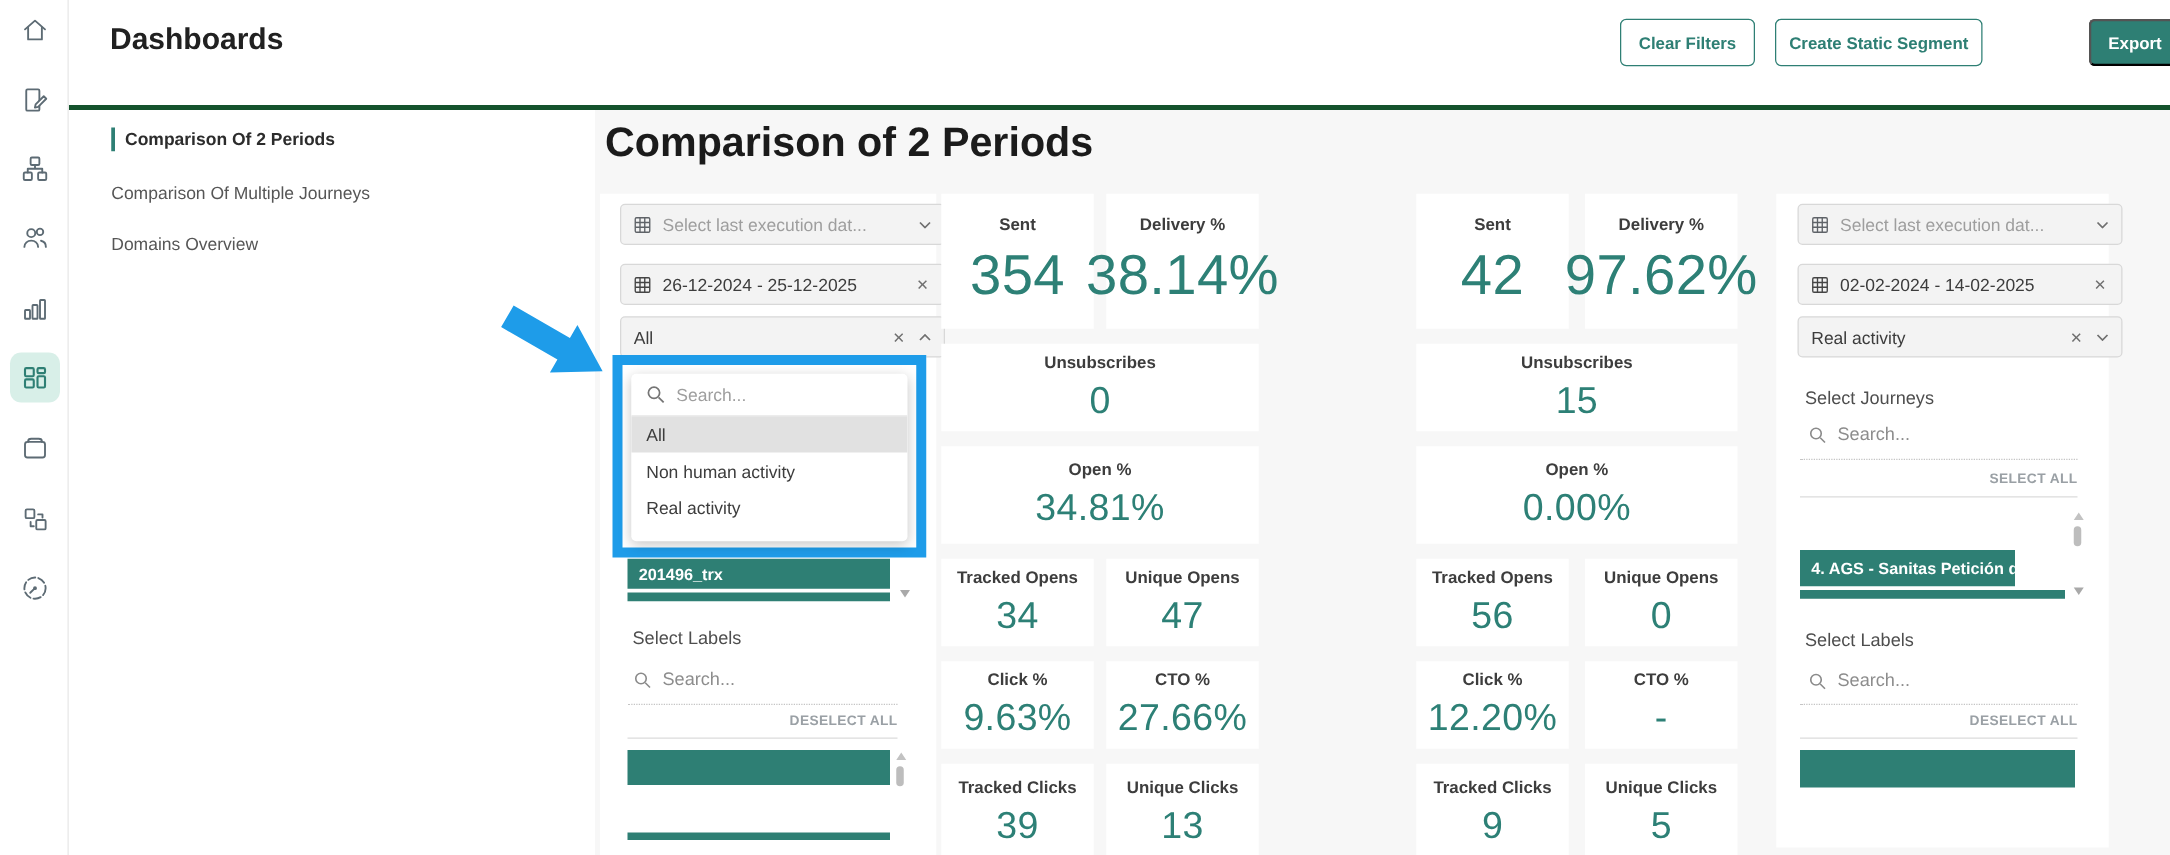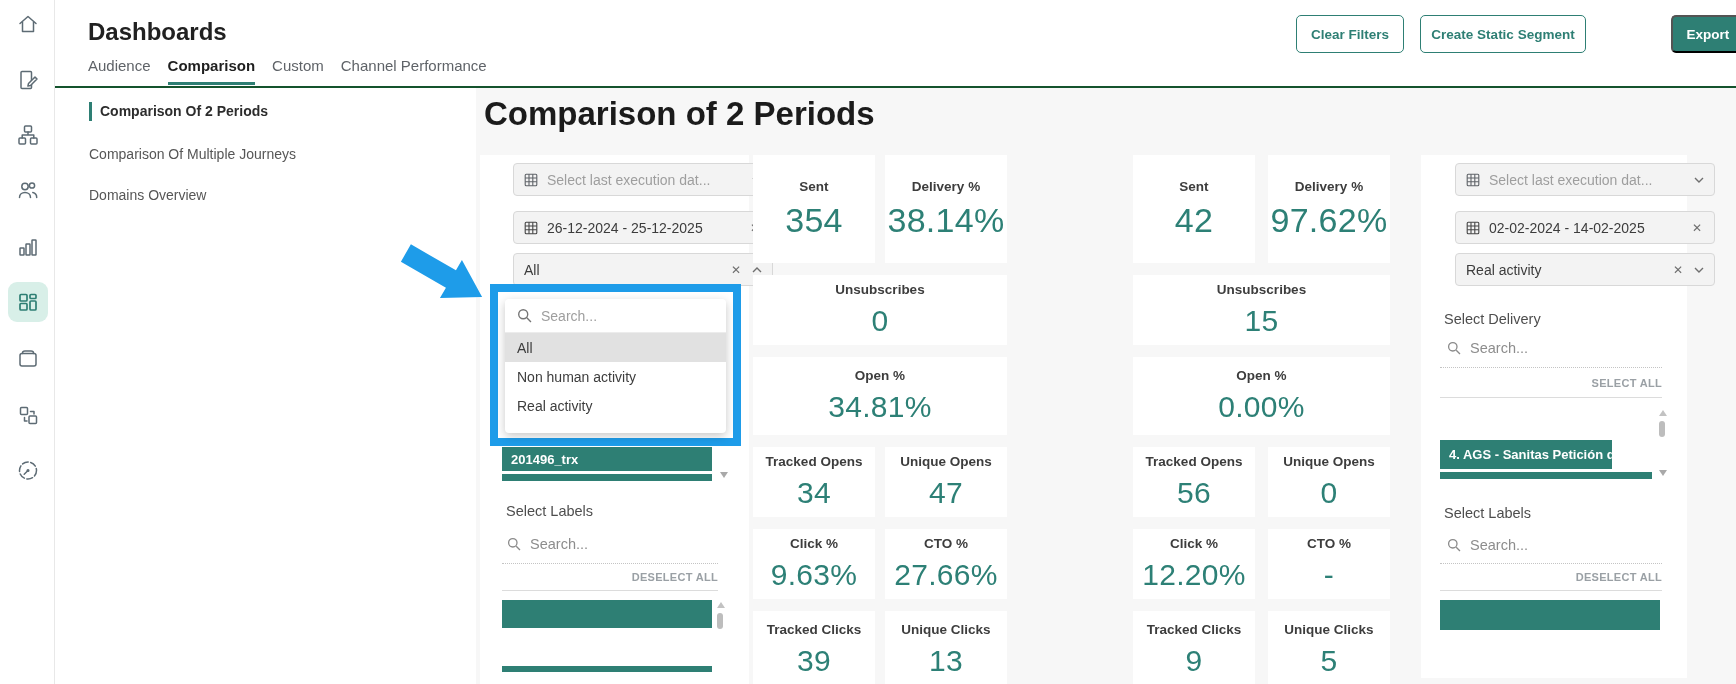--- a/index.html
+++ b/index.html
@@ -8,21 +8,21 @@
   .abs{position:absolute;box-sizing:border-box;}
 
   
   .rail{left:0;top:0;width:55px;height:684px;background:#fff;border-right:1px solid #e8e8e8;z-index:5;}
   .rail-item{position:absolute;left:8px;width:40px;height:40px;display:flex;align-items:center;justify-content:center;border-radius:9px;cursor:pointer;}
   .rail-item.active{background:#d8efe8;}
   .rail-item svg{stroke:#5d6b74;fill:none;stroke-width:1.5;stroke-linecap:round;stroke-linejoin:round;}
   .rail-item.active svg{stroke:#2e7f74;stroke-width:1.7;}
 
   
-  .topbar{left:55px;top:0;width:1681px;height:88px;background:#fff;border-bottom:2px solid #14532d;}
+  .topbar{left:55px;top:0;width:1681px;height:88px;background:#fff;border-bottom:4px solid #14532d;}
   .app-title{position:absolute;left:33px;top:18px;font-size:24px;font-weight:bold;color:#212121;}
   .tabs{position:absolute;left:33px;top:57px;display:flex;gap:17px;}
   .tab{font-size:15px;color:#5f6368;padding-bottom:8px;cursor:pointer;white-space:nowrap;}
   .tab.active{color:#1f1f1f;font-weight:bold;border-bottom:3px solid #2e7f74;}
   .btn{position:absolute;top:15px;height:38px;border-radius:5px;display:flex;align-items:center;justify-content:center;
        font-size:13.5px;font-weight:bold;cursor:pointer;box-sizing:border-box;}
   .btn.outline{border:1px solid #2e7f74;color:#2e7f74;background:#fff;}
   .btn.solid{background:#2e7f74;color:#fff;}
   .btn .sep{width:1px;height:22px;background:rgba(255,255,255,.45);margin:0 11px 0 15px;}
 
@@ -32,21 +32,21 @@
   .nav-item.active{font-weight:bold;color:#2c2c2c;}
   .nav-item.active::before{content:'';position:absolute;left:-11px;top:-1px;width:3px;height:19px;background:#2e7f74;}
 
   
   .content-bg{left:476px;top:88px;width:1260px;height:596px;background:#f7f7f7;}
   .page-title{position:absolute;left:484px;top:95px;font-size:33px;font-weight:bold;color:#1b1b1b;}
 
   .panel{background:#fff;}
 
   .field{position:absolute;height:31px;background:#f3f3f3;border:1px solid #d8d8d8;border-radius:4px;
-         display:flex;align-items:center;padding:0 10px;gap:9px;cursor:pointer;margin-left:17px;}
+         display:flex;align-items:center;padding:0 10px;gap:9px;cursor:pointer;}
   .field .txt{font-size:14px;color:#3c3c3c;white-space:nowrap;overflow:hidden;flex:1;}
   .field .txt.ph{color:#9e9e9e;}
   .field .x{font-size:12px;color:#6f6f6f;padding:0 2px;}
   .field svg{flex:none;}
 
   .sec-label{position:absolute;font-size:14.5px;color:#4e4e4e;white-space:nowrap;}
   .search-row{position:absolute;display:flex;align-items:center;gap:9px;}
   .search-row .stxt{font-size:14.5px;color:#8d8d8d;}
   .dotted{position:absolute;border-top:1px dotted #c4c4c4;height:0;}
   .divider{position:absolute;border-top:1px solid #dcdcdc;height:0;}
@@ -62,21 +62,21 @@
   .thumb{position:absolute;width:6px;height:16px;background:#bdbdbd;border-radius:3px;cursor:pointer;}
 
   
   .mgrid{position:absolute;display:grid;grid-template-columns:122px 122px;
          grid-template-rows:108px 70px 78px 70px 70px 78px;gap:12px 10px;}
   .mgrid.g2{gap:12px 13px;}
   .mcard{background:#fff;display:flex;flex-direction:column;align-items:center;justify-content:center;gap:7px;}
   .mcard.span2{grid-column:1/3;}
   .mlabel{font-size:13.5px;font-weight:bold;color:#3d3d3d;white-space:nowrap;}
   .mvalue{font-size:30px;color:#2d8076;letter-spacing:.3px;}
-  .mcard.big .mvalue{font-size:34px;}
+  .mcard.big .mvalue{font-size:45px;}
 
   
   .popup-frame{left:490px;top:284px;width:251px;height:162px;border:8px solid #1e9ce9;background:#fff;z-index:20;}
   .popup-inner{position:absolute;left:7px;top:7px;width:221px;height:134px;background:#fff;border-radius:4px;
                box-shadow:0 3px 10px rgba(0,0,0,.22);overflow:hidden;}
   .popup-search{height:33px;border-bottom:1px solid #ececec;display:flex;align-items:center;padding:0 12px;gap:9px;}
   .popup-search .stxt{font-size:14px;color:#9e9e9e;}
   .opt{height:29px;display:flex;align-items:center;padding:0 12px;font-size:14px;color:#3d3d3d;cursor:pointer;}
   .opt.selected{background:#e1e1e1;}
 
@@ -148,26 +148,20 @@
       <svg width="24" height="24" viewBox="0 0 24 24">
           <circle cx="12" cy="12.5" r="8.5" stroke-dasharray="6 2.5"></circle>
           <path d="M12 12.5 8.2 16.2"></path>
           <circle cx="12" cy="12.5" r="0.8" fill="#5d6b74"></circle>
         </svg>
     </div>
   </aside>
 
   <header class="abs topbar">
     <div class="app-title">Dashboards</div>
-    <nav class="tabs">
-      <div class="tab">Audience</div>
-      <div class="tab active">Comparison</div>
-      <div class="tab">Custom</div>
-      <div class="tab">Channel Performance</div>
-    </nav>
     <button class="btn outline" style="left:1241px;width:108px">Clear Filters</button>
     <button class="btn outline" style="left:1365px;width:166px">Create Static Segment</button>
     <button class="btn solid" style="left:1616px;width:112px">
       <span>Export</span>
       <span class="sep"></span>
       <svg width="11" height="7" viewBox="0 0 11 7">
           <polyline points="1,1 5.5,5.5 10,1" fill="none" stroke="#fff" stroke-width="1.8" stroke-linecap="round"></polyline>
         </svg>
     </button>
   </header>
@@ -348,21 +342,21 @@
       <span class="x">✕</span>
     </div>
     <div class="field" style="left:17px;top:98px;width:238px">
       <span class="txt">Real activity</span>
       <span class="x">✕</span>
       <svg width="10" height="6" viewBox="0 0 10 6">
           <polyline points="1,1 5,5 9,1" fill="none" stroke="#6f6f6f" stroke-width="1.4"></polyline>
         </svg>
     </div>
 
-    <div class="sec-label" style="left:23px;top:156px">Select Delivery</div>
+    <div class="sec-label" style="left:23px;top:156px">Select Journeys</div>
     <div class="search-row" style="left:26px;top:185px">
       <svg width="14" height="14" viewBox="0 0 14 14">
           <circle cx="5.8" cy="5.8" r="4.2" fill="none" stroke="#8a8a8a" stroke-width="1.3"></circle>
           <line x1="9.2" y1="9.2" x2="13" y2="13" stroke="#8a8a8a" stroke-width="1.3"></line>
         </svg>
       <span class="stxt">Search...</span>
     </div>
     <div class="dotted" style="left:19px;top:212px;width:222px"></div>
     <div class="caps-action" style="right:25px;top:222px">SELECT ALL</div>
     <div class="divider" style="left:19px;top:242px;width:222px"></div>

